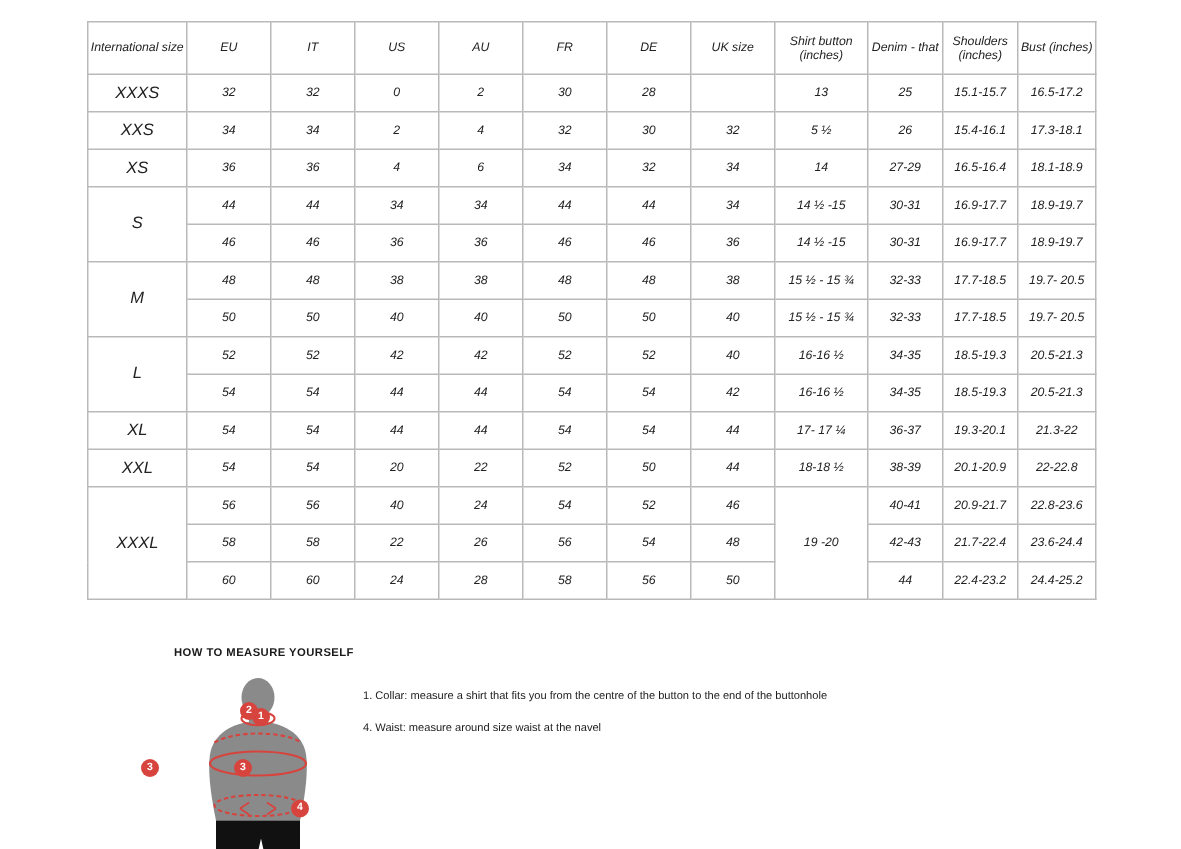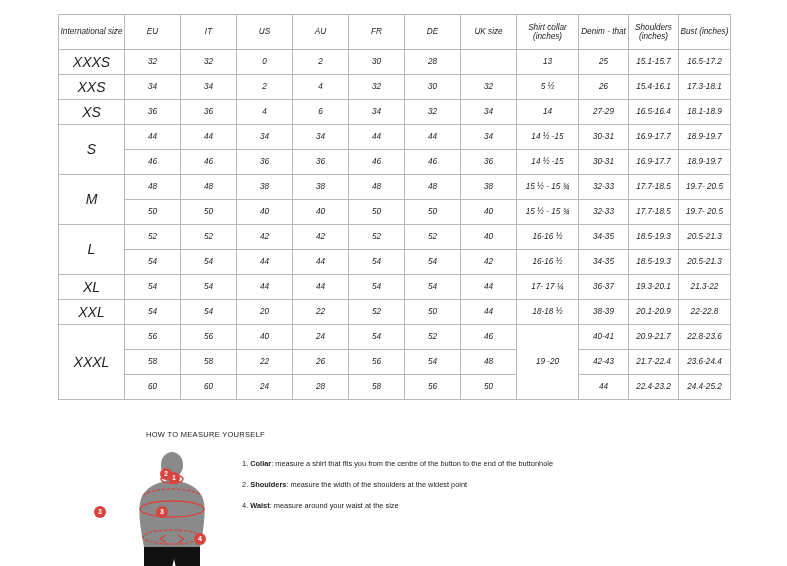--- a/index.html
+++ b/index.html
@@ -39,21 +39,21 @@
     padding: 0;
     height: 24px;
     line-height: 1.15;
     color: #222;
   }
   table.size-table thead td {
     height: 34px;
     font-size: 8.2px;
   }
   table.size-table td.sizecell {
-    font-size: 14px;
+    font-size: 11px;
   }
   
   col.c0 { width: 66px; }
   col.c1 { width: 56px; }
   col.c2 { width: 56px; }
   col.c3 { width: 56px; }
   col.c4 { width: 56px; }
   col.c5 { width: 56px; }
   col.c6 { width: 56px; }
   col.c7 { width: 56px; }
@@ -64,25 +64,24 @@
 
   
   #measure-section {
     position: absolute;
     left: 116px;
     top: 430px;
     width: 620px;
   }
   #measure-title {
     font-size: 7.5px;
-    font-weight: normal;
+    font-weight: bold;
     letter-spacing: 0.3px;
     color: #1a1a1a;
     margin-bottom: 12px;
-    margin-left: 30px;
   }
   #measure-body {
     position: relative;
     display: flex;
     align-items: flex-start;
   }
   #figure-col {
     width: 120px;
     position: relative;
     height: 130px;
@@ -90,21 +89,21 @@
   #text-col {
     padding-left: 6px;
     padding-top: 8px;
   }
   .measure-line {
     font-size: 7.4px;
     line-height: 1.35;
     margin-bottom: 11px;
     color: #1a1a1a;
   }
-  .measure-line b { font-weight: bold; }
+  .measure-line b { font-weight: normal; }
 
   
   .fig {
     position: absolute;
     left: 0;
     top: 0;
   }
   .marker {
     position: absolute;
     width: 12px;
@@ -140,21 +139,21 @@
     <thead>
       <tr>
         <td>International size</td>
         <td>EU</td>
         <td>IT</td>
         <td>US</td>
         <td>AU</td>
         <td>FR</td>
         <td>DE</td>
         <td>UK size</td>
-        <td>Shirt collar (inches)</td>
+        <td>Shirt button (inches)</td>
         <td>Denim - that</td>
         <td>Shoulders (inches)</td>
         <td>Bust (inches)</td>
       </tr>
     </thead>
     <tbody>
 
       <tr>
         <td class="sizecell">XXXS</td>
         <td>32</td>
@@ -387,24 +386,20 @@
       <div class="marker" style="left:-22px; top:55px;">3</div>
       <div class="marker" style="left:78px; top:82px;">4</div>
     </div>
 
     <div id="text-col">
       <div class="measure-line">
         <span>1</span>.
         <b>Collar</b><span>: measure a shirt that fits you from the centre of the button to the end of the buttonhole</span>
       </div>
       <div class="measure-line">
-        <span>2</span>.
-        <b>Shoulders</b><span>: measure the width of the shoulders at the widest point</span>
-      </div>
-      <div class="measure-line">
         <span>4</span>.
-        <b>Waist</b><span>: measure around your waist at the size</span>
+        <b>Waist</b><span>: measure around size waist at the navel</span>
       </div>
     </div>
   </div>
 
   <div class="marker" style="position:absolute; left:44px; top:38px;">2</div>
 </div>
 
 </body></html>

